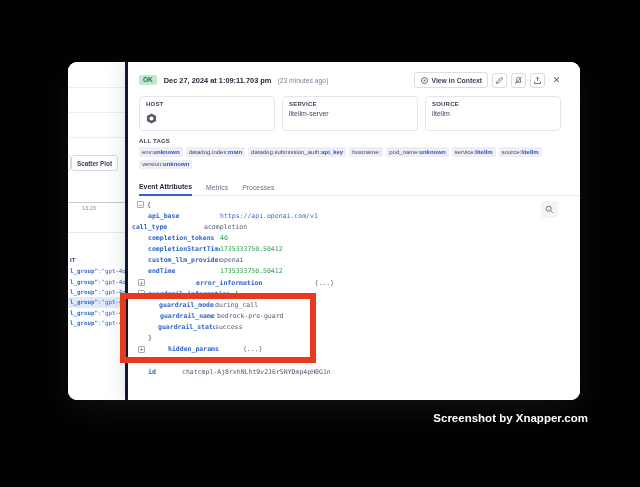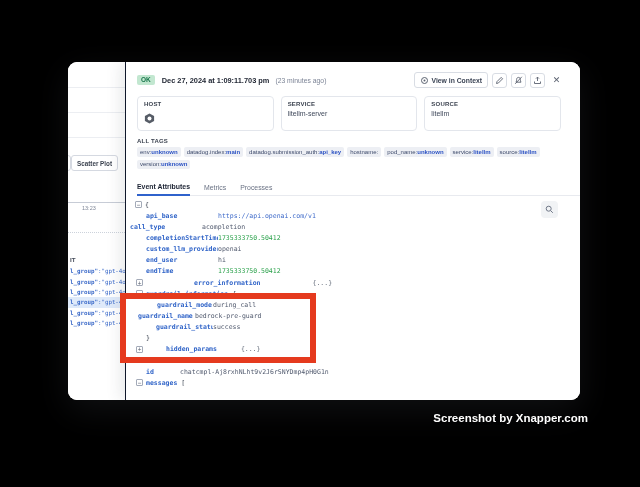--- a/index.html
+++ b/index.html
@@ -18,21 +18,21 @@
   .axis-tick{position:absolute;left:14px;top:143px;font-size:5.5px;color:#7e8697}
   .dotted-line{position:absolute;left:0;top:170px;width:57px;border-top:1px dotted #ccd2db}
   .side-header{position:absolute;left:2px;top:194px;font-size:6.2px;font-weight:700;color:#444b59}
   .side-rows{position:absolute;left:0;top:204px;width:57px}
   .side-row{height:10.4px;display:flex;align-items:center;padding-left:2px;overflow:hidden;
     font-family:"DejaVu Sans Mono",monospace;font-size:5.8px;color:#3968c8;white-space:nowrap;cursor:pointer}
   .side-row.hl{background:#dfeafa}
   .side-row .sk{font-weight:700}
   
   .detail-panel{position:absolute;left:57px;top:0;right:0;bottom:0;background:#fff;
-    border-left:1px solid #0f172a;box-shadow:-5px 0 14px rgba(40,45,60,.10)}
+    border-left:3px solid #0f172a;box-shadow:-5px 0 14px rgba(40,45,60,.10)}
   .panel-header{position:absolute;top:9px;left:11px;right:16px;height:18px;display:flex;align-items:center;gap:4px}
   .ok-badge{background:var(--badge-green-bg);color:var(--badge-green-text);font-size:6.5px;font-weight:700;
     padding:2px 4px;border-radius:2px;margin-right:3px;line-height:1}
   .evt-title{font-size:7.4px;font-weight:700;color:#1d2330;white-space:nowrap}
   .evt-sub{font-size:6.8px;color:#7c8496;white-space:nowrap;margin-left:2px}
   .spacer{flex:1}
   .ctx-btn{height:16px;display:flex;align-items:center;gap:3px;padding:0 5px;border:1px solid #d9dde4;
     border-radius:3px;background:#fff;font-size:6.8px;font-weight:600;color:#3a4354;cursor:pointer;white-space:nowrap}
   .icon-btn{width:15px;height:15px;border:1px solid #d9dde4;border-radius:3px;background:#fff;
     display:flex;align-items:center;justify-content:center;cursor:pointer}
@@ -253,50 +253,50 @@
         </div>
         <div class="json-row" style="margin-left: 20px;">
           <span class="jkey kw-a">api_base</span>
           <span class="jv-link">https://api.openai.com/v1</span>
         </div>
         <div class="json-row" style="margin-left: 4px;">
           <span class="jkey kw-a">call_type</span>
           <span class="jv-string">acompletion</span>
         </div>
         <div class="json-row" style="margin-left: 20px;">
+          <span class="jkey kw-a">completion_tokens</span>
+          <span class="jv-number">40</span>
+        </div>
+        <div class="json-row" style="margin-left: 20px;">
           <span class="jkey kw-a">completionStartTime</span>
           <span class="jv-number">1735333750.50412</span>
         </div>
         <div class="json-row" style="margin-left: 20px;">
           <span class="jkey kw-a">custom_llm_provider</span>
           <span class="jv-string">openai</span>
-        </div>
-        <div class="json-row" style="margin-left: 20px;">
-          <span class="jkey kw-a">end_user</span>
-          <span class="jv-string">hi</span>
         </div>
         <div class="json-row" style="margin-left: 20px;">
           <span class="jkey kw-a">endTime</span>
           <span class="jv-number">1735333750.50412</span>
         </div>
         <div class="json-row" style="margin-left: 10px; gap: 48px;">
           <span class="toggle">+</span>
           <span class="jkey">error_information</span>
           <span class="jpunct dim">{...}</span>
         </div>
         <div class="json-row" style="margin-left: 10px;">
           <span class="toggle">−</span>
           <span class="jkey">guardrail_information</span>
           <span class="jpunct">{</span>
         </div>
         <div class="json-row" style="margin-left: 30px; text-align: center;">
           <span class="jkey kw-b">guardrail_mode</span>
           <span class="jv-string">during_call</span>
         </div>
-        <div class="json-row" style="margin-left: 12px;">
+        <div class="json-row" style="margin-left: 32px;">
           <span class="jkey kw-b">guardrail_name</span>
           <span class="jv-string">bedrock-pre-guard</span>
         </div>
         <div class="json-row" style="margin-left: 30px;">
           <span class="jkey kw-b">guardrail_status</span>
           <span class="jv-string">success</span>
         </div>
         <div class="json-row" style="margin-left: 20px;">
           <span class="jpunct" style="margin-left: 0px;">}</span>
         </div>
@@ -305,24 +305,19 @@
           <span class="jkey">hidden_params</span>
           <span class="jpunct dim">{...}</span>
         </div>
         <div class="json-row" style="margin-left: 16px;">
           <span class="jkey kw-c">hostname</span>
         </div>
         <div class="json-row" style="margin-left: 20px;">
           <span class="jkey kw-c">id</span>
           <span class="jv-string">chatcmpl-Aj8rxhNLht9v2J6rSNYDmp4pH0G1n</span>
         </div>
-        <div class="json-row" style="margin-left: 10px;">
-          <span class="toggle">−</span>
-          <span class="jkey">messages</span>
-          <span class="jpunct">[</span>
-        </div>
       </div>
   </div>
 
   <div class="red-box"></div>
 </div>
 
 <div class="caption">Screenshot by Xnapper.com</div>
 
 </body></html>

